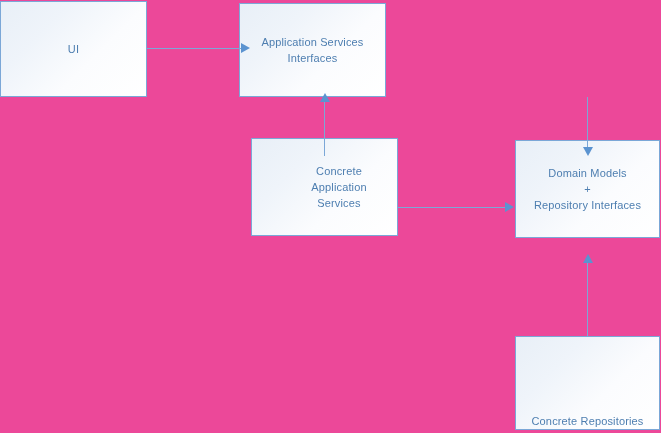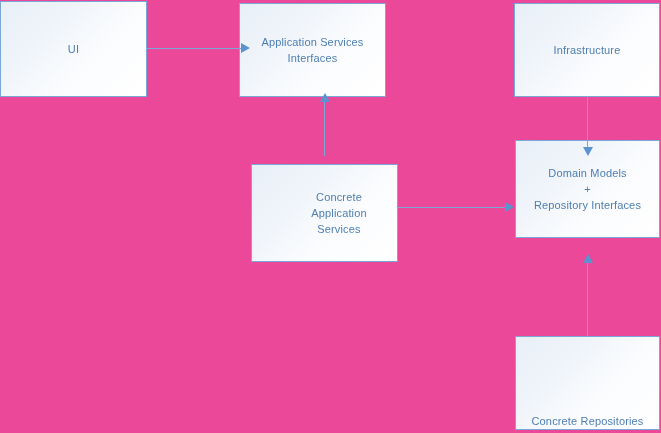--- a/index.html
+++ b/index.html
@@ -34,21 +34,21 @@
   }
   .node .label {
     display: block;
     padding: 0 8px;
     white-space: pre-line;
   }
   
   #node-ui           { left: 0px;   top: 1px;   width: 147px; height: 96px; }
   #node-appsvc-int   { left: 239px; top: 3px;   width: 147px; height: 94px; }
   #node-infra        { left: 514px; top: 3px;   width: 146px; height: 94px; }
-  #node-concrete-app { left: 251px; top: 164px; width: 147px; height: 98px; padding-left: 29px; }
+  #node-concrete-app { left: 251px; top: 138px; width: 147px; height: 98px; padding-left: 29px; }
   #node-domain       { left: 515px; top: 140px; width: 145px; height: 98px; }
   #node-concrete-rep { left: 515px; top: 336px; width: 145px; height: 94px; align-items: flex-end; }
 
   
   .edge {
     position: absolute;
     background: #7BA7D7;
   }
   .edge.h { height: 1px; }
   .edge.v { width: 1px; }
@@ -97,23 +97,20 @@
 
   <div class="node" id="node-ui">
     <span class="label">UI</span>
   </div>
 
   <div class="node" id="node-appsvc-int">
     <span class="label">Application Services
 Interfaces</span>
   </div>
 
-  <div class="node" id="node-infra">
-    <span class="label">Infrastructure</span>
-  </div>
 
   <div class="node" id="node-concrete-app">
     <span class="label">Concrete Application
 Services</span>
   </div>
 
   <div class="node" id="node-domain">
     <span class="label">Domain Models
 +
 Repository Interfaces</span>

